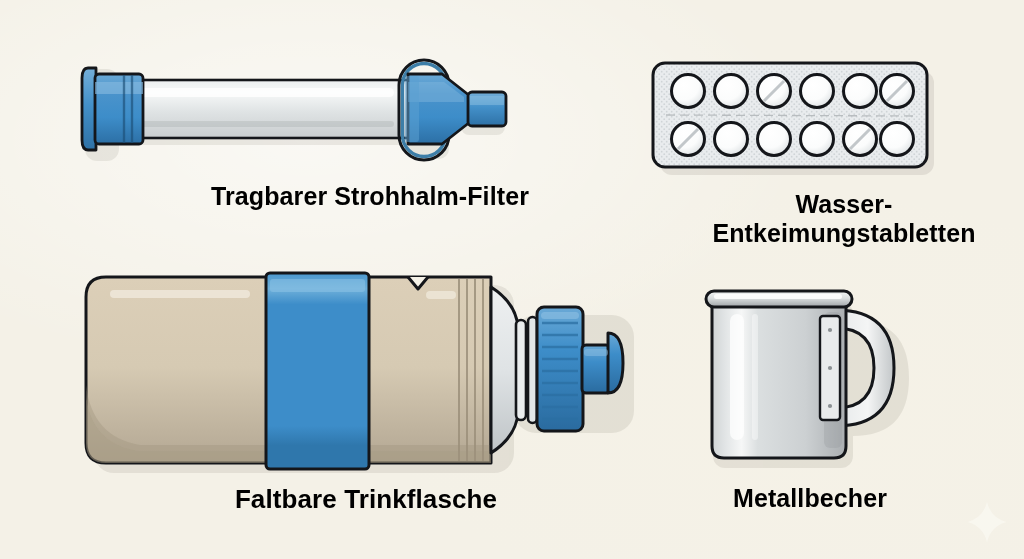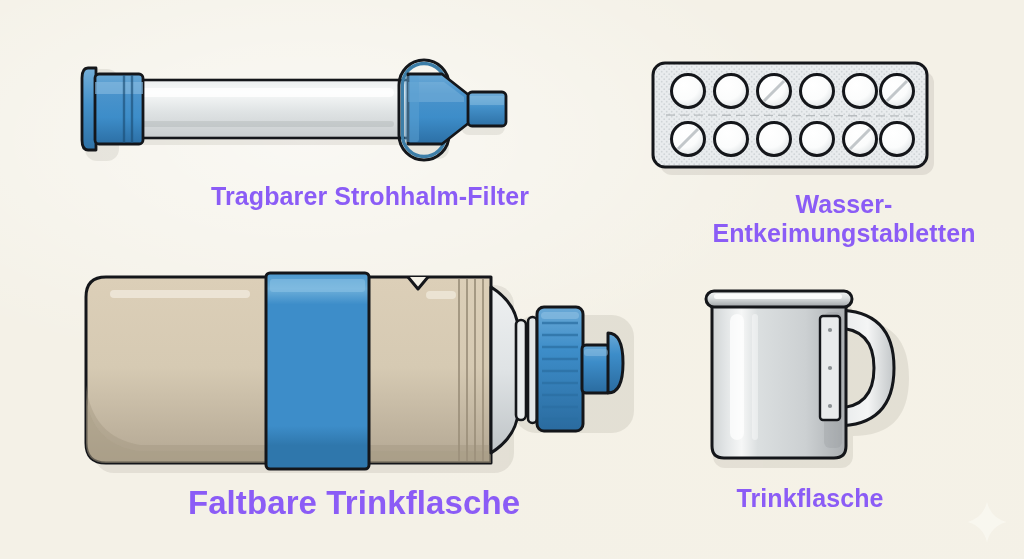--- a/index.html
+++ b/index.html
@@ -33,31 +33,31 @@
     pointer-events: none;
   }
 
   .item {
     position: absolute;
   }
 
   .caption {
     position: absolute;
     text-align: center;
-    color: #8b5cf6;
+    color: #000000;
     font-weight: 700;
     font-family: "Liberation Sans", sans-serif;
     line-height: 1.16;
     letter-spacing: 0.1px;
     white-space: pre-line;
   }
 
   .cap-straw   { left: 60px;  top: 182px; width: 620px; font-size: 25px; }
   .cap-tablets { left: 644px; top: 190px; width: 400px; font-size: 25px; }
-  .cap-bottle  { left: 44px;  top: 484px; width: 620px; font-size: 33px; }
+  .cap-bottle  { left: 56px;  top: 484px; width: 620px; font-size: 26px; }
   .cap-cup     { left: 640px; top: 484px; width: 340px; font-size: 25px; }
 
   .svgwrap { position: absolute; }
 
   .sparkle {
     position: absolute;
     right: 14px;
     bottom: 14px;
     width: 46px;
     height: 46px;
@@ -339,19 +339,19 @@
         <circle cx="132" cy="118" r="2.1" fill="#8b9093"></circle>
       </g>
 
       <g>
         <rect x="8" y="3" width="146" height="16" rx="8" fill="url(#rimG)" stroke="#14161a" stroke-width="3"></rect>
         <rect x="16" y="6" width="128" height="5" rx="2.5" fill="#ffffff" opacity="0.85"></rect>
       </g>
     </svg>
   </div>
 
-  <div class="caption cap-cup">Trinkflasche</div>
+  <div class="caption cap-cup">Metallbecher</div>
 
   <svg class="sparkle" viewBox="0 0 48 48">
     <path d="M24 3 Q27.5 19 44 24 Q27.5 29 24 45 Q20.5 29 4 24 Q20.5 19 24 3 Z" fill="#fdfcf7"></path>
   </svg>
 
 </div>
 
 </body></html>

